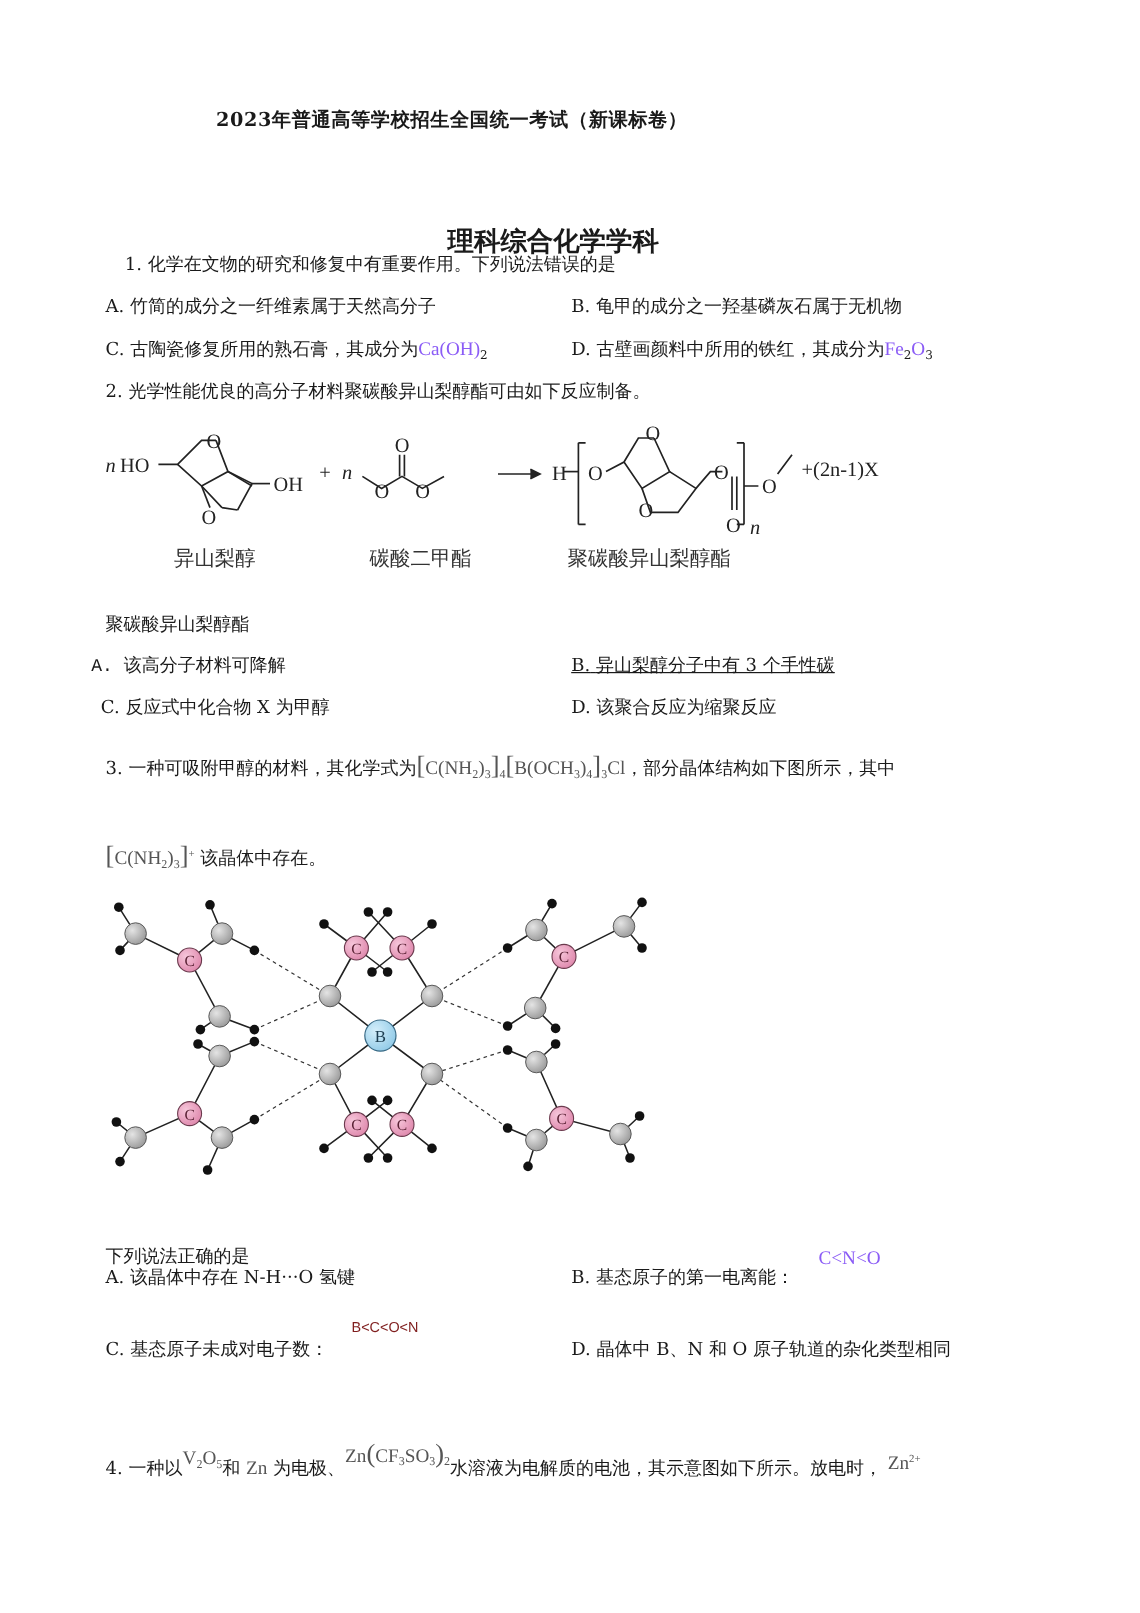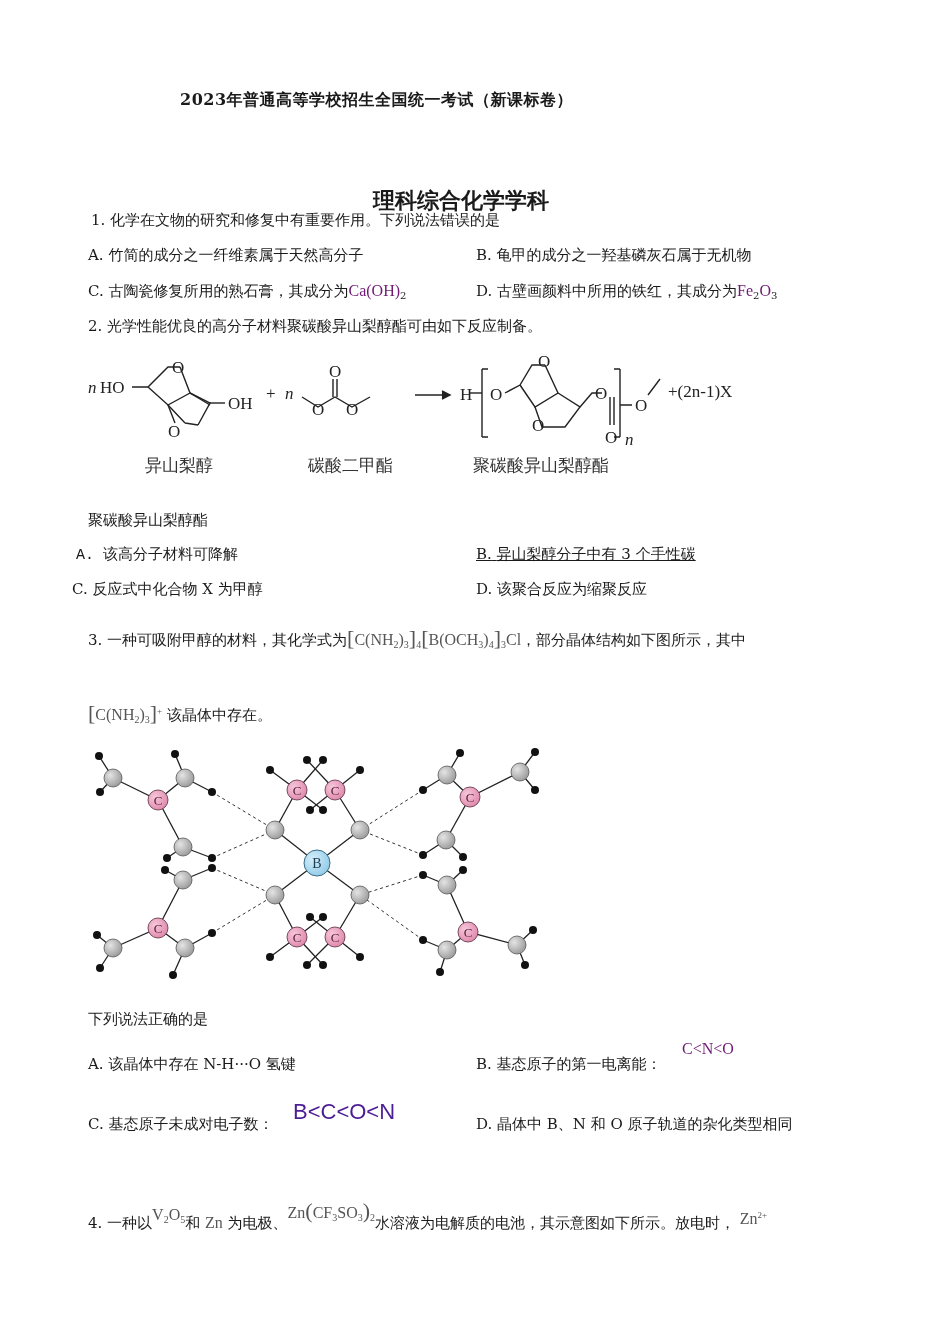--- a/index.html
+++ b/index.html
@@ -5,33 +5,33 @@
   html, body { margin: 0; padding: 0; background: #ffffff; }
   body { width: 950px; height: 1344px; position: relative; overflow: hidden;
          font-family: "DejaVu Serif", "Liberation Serif", serif; color: #1a1a1a; }
   .abs { position: absolute; white-space: nowrap; }
   .title { font-family: "DejaVu Serif", serif; font-weight: bold; font-size: 16px; letter-spacing: 0.5px; }
   .subtitle { font-family: "DejaVu Serif", serif; font-weight: bold; font-size: 22px; }
   .q { font-size: 15px; }
   .opt { font-size: 15px; }
   sub { font-size: 10px; vertical-align: -3px; }
   sup { font-size: 9px; vertical-align: 6px; }
-  .formula { font-family: "Liberation Serif", serif; font-size: 16px; color: #701a75; }
+  .formula { font-family: "Liberation Serif", serif; font-size: 16px; color: #8b5cf6; }
   .formula.light { color: #555; }
   .bracket { font-size: 22px; font-weight: 100; color: #555; }
-  .ineq { font-family: "Liberation Sans", sans-serif; font-size: 22px; color: #4c1d95; }
+  .ineq { font-family: "Liberation Sans", sans-serif; font-size: 12px; color: #7f1d1d; }
   svg text { font-family: "Liberation Serif", serif; }
 </style>
 </head>
 <body>
 
 <div class="abs title" style="left:180px; top:90px;">2023年普通高等学校招生全国统一考试（新课标卷）</div>
 <div class="abs subtitle" style="left:373px; top:157px;margin-top:29px;">理科综合化学学科</div>
 
-<div class="abs q" style="left:91px; top:211px;">
+<div class="abs q" style="left:104px; top:211px;">
   <span>1.</span>
   <span>化学在文物的研究和修复中有重要作用。下列说法错误的是</span>
 </div>
 <div class="abs opt" style="left:88px; top:246px;">
   <span>A.</span>
   <span>竹简的成分之一纤维素属于天然高分子</span>
 </div>
 <div class="abs opt" style="left:476px; top:246px;">
   <span>B.</span>
   <span>龟甲的成分之一羟基磷灰石属于无机物</span>
@@ -107,21 +107,21 @@
 
 <div class="abs q" style="left:88px; top:511px;">聚碳酸异山梨醇酯</div>
 <div class="abs opt" style="left:76px; top:545px;font-family:Liberation Mono, monospace;">
   <span>A.</span>
   <span>该高分子材料可降解</span>
 </div>
 <div class="abs opt" style="left:476px; top:545px;text-decoration:underline;">
   <span>B.</span>
   <span>异山梨醇分子中有 3 个手性碳</span>
 </div>
-<div class="abs opt" style="left:72px; top:580px;">
+<div class="abs opt" style="left:84px; top:580px;">
   <span>C.</span>
   <span>反应式中化合物 X 为甲醇</span>
 </div>
 <div class="abs opt" style="left:476px; top:580px;">
   <span>D.</span>
   <span>该聚合反应为缩聚反应</span>
 </div>
 
 <div class="abs q" style="left:88px; top:625px;">
   <span>3.</span>
@@ -267,21 +267,21 @@
     <text x="212" y="202">C</text>
     <text x="250" y="202">C</text>
     <text x="385" y="62">C</text>
     <text x="383" y="197">C</text>
   </g>
 
   <circle cx="232" cy="123" r="13" fill="url(#gBlue)" stroke="#3a6a85" stroke-width="1"></circle>
   <text x="232" y="128" font-size="14" text-anchor="middle" fill="#1d3d50">B</text>
 </svg>
 
-<div class="abs q" style="left:88px; top:1010px;">下列说法正确的是</div>
+<div class="abs q" style="left:88px; top:1038px;">下列说法正确的是</div>
 <div class="abs opt" style="left:88px; top:1055px;">
   <span>A.</span>
   <span>该晶体中存在 N-H···O 氢键</span>
 </div>
 <div class="abs opt" style="left:476px; top:1055px;">
   <span>B.</span>
   <span>基态原子的第一电离能：</span>
 </div>
 <div class="abs formula" style="left:682px; top:1040px;">C&lt;N&lt;O</div>
 <div class="abs opt" style="left:88px; top:1115px;">

